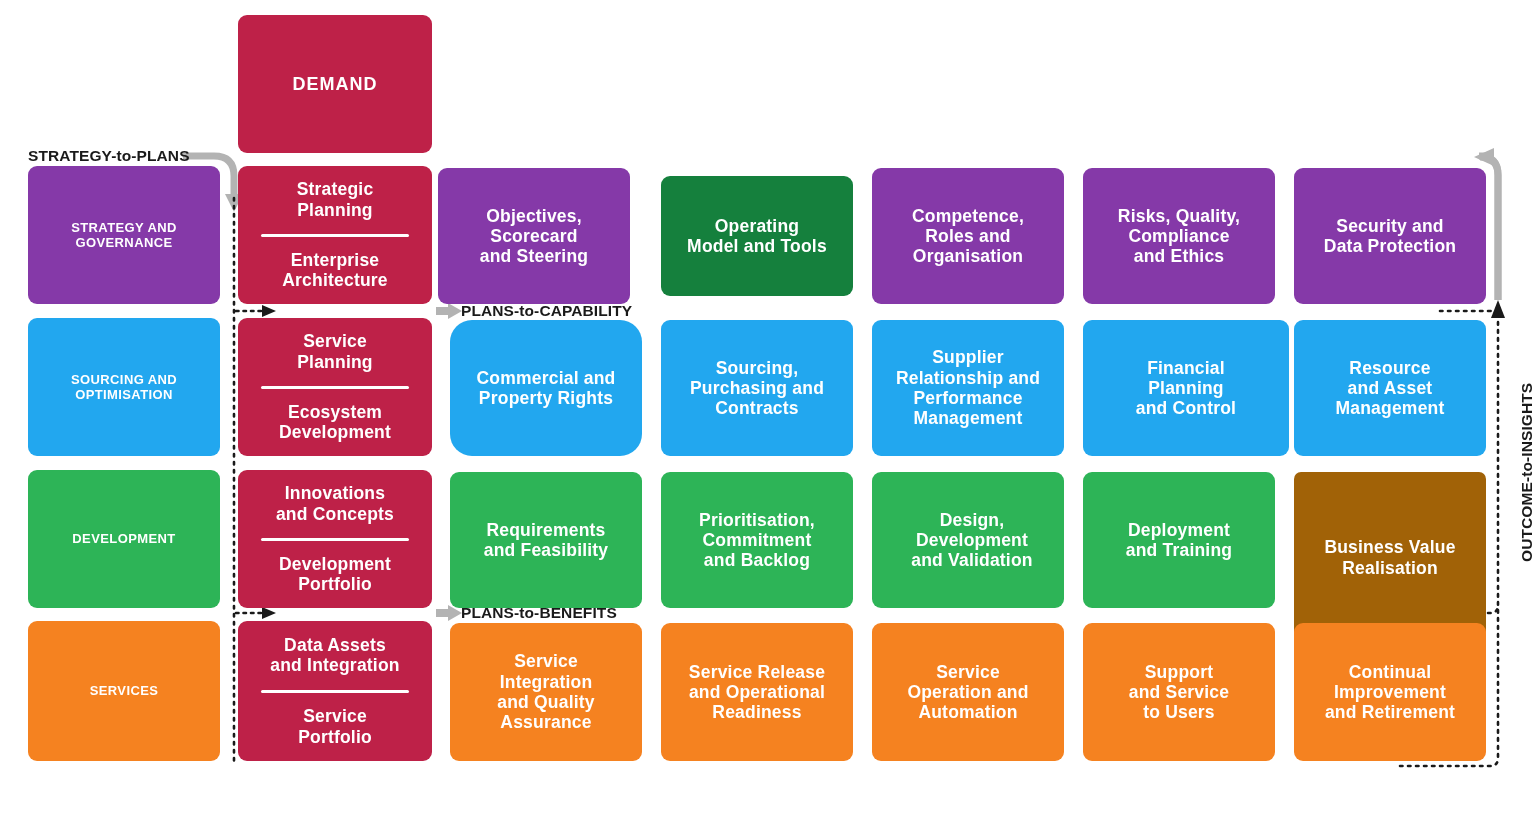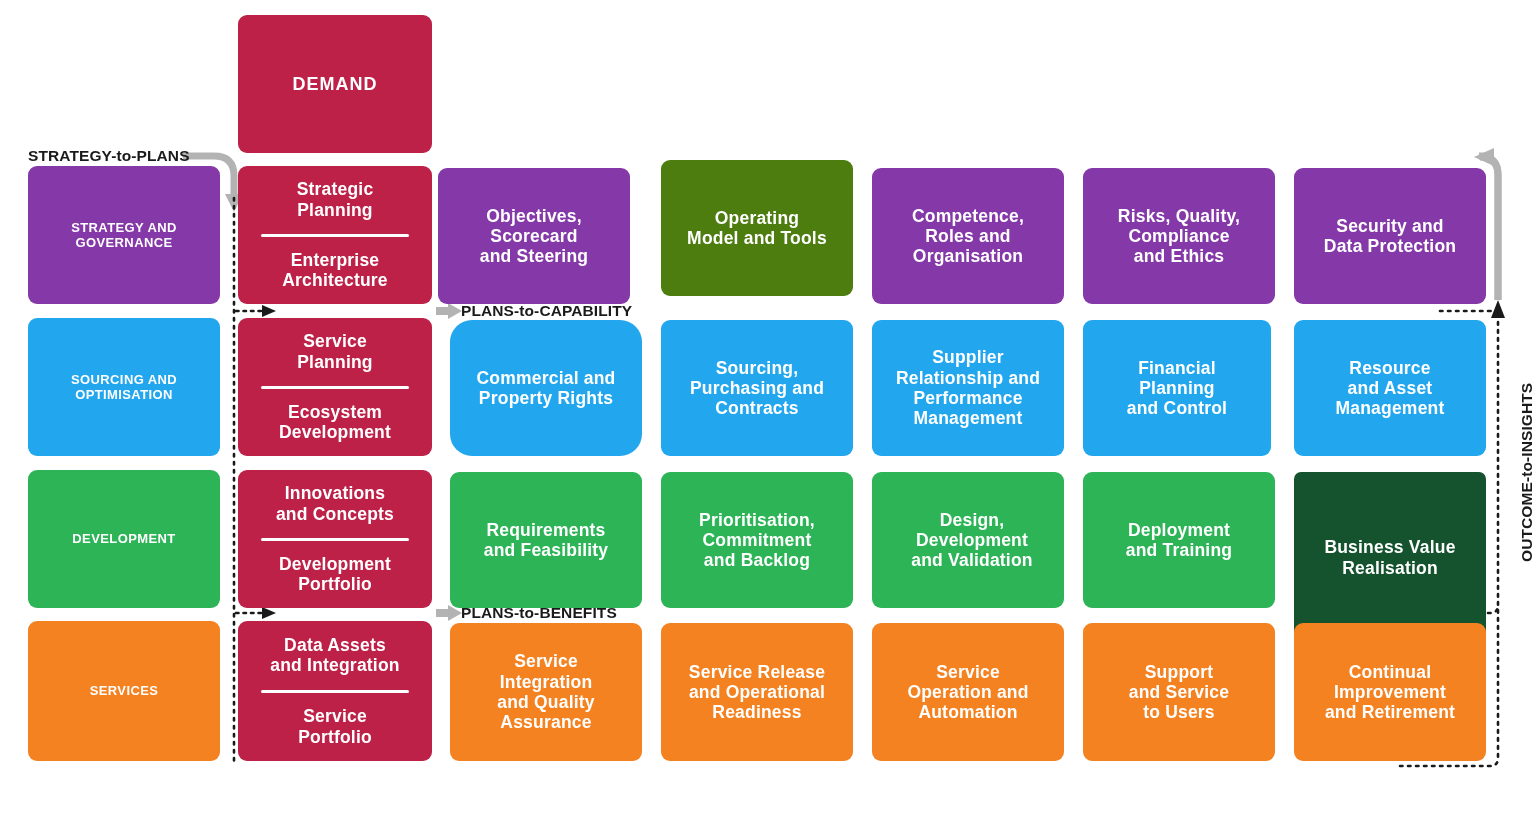--- a/index.html
+++ b/index.html
@@ -166,21 +166,21 @@
 Planning</div>
     <div class="divider"></div>
     <div class="half">Enterprise
 Architecture</div>
   </div>
   <div class="box cell" style="left:438px; top:168px; width:192px; height:136px; background:#8539a8;">
     <span class="lbl">Objectives,
 Scorecard
 and Steering</span>
   </div>
-  <div class="box cell" style="left:661px; top:160px; width:192px; height:136px; background:#4d7c0f;">
+  <div class="box cell" style="left:661px; top:176px; width:192px; height:120px; background:#15803d;">
     <span class="lbl">Operating
 Model and Tools</span>
   </div>
   <div class="box cell" style="left:872px; top:168px; width:192px; height:136px; background:#8539a8;">
     <span class="lbl">Competence,
 Roles and
 Organisation</span>
   </div>
   <div class="box cell" style="left:1083px; top:168px; width:192px; height:136px; background:#8539a8;">
     <span class="lbl">Risks, Quality,
@@ -211,21 +211,21 @@
     <span class="lbl">Sourcing,
 Purchasing and
 Contracts</span>
   </div>
   <div class="box cell" style="left:872px; top:320px; width:192px; height:136px; background:#22a7ef;">
     <span class="lbl">Supplier
 Relationship and
 Performance
 Management</span>
   </div>
-  <div class="box cell" style="left:1083px; top:320px; width:188px; height:136px; background:#22a7ef;">
+  <div class="box cell" style="left:1083px; top:320px; width:206px; height:136px; background:#22a7ef;">
     <span class="lbl">Financial
 Planning
 and Control</span>
   </div>
   <div class="box cell" style="left:1294px; top:320px; width:192px; height:136px; background:#22a7ef;">
     <span class="lbl">Resource
 and Asset
 Management</span>
   </div>
 
@@ -250,21 +250,21 @@
   </div>
   <div class="box cell" style="left:872px; top:472px; width:192px; height:136px; background:#2db457;padding-left:16px;">
     <span class="lbl">Design,
 Development
 and Validation</span>
   </div>
   <div class="box cell" style="left:1083px; top:472px; width:192px; height:136px; background:#2db457;">
     <span class="lbl">Deployment
 and Training</span>
   </div>
-  <div class="box cell" style="left:1294px; top:472px; width:192px; height:171px; background:#14532d;border-radius:7px;">
+  <div class="box cell" style="left:1294px; top:472px; width:192px; height:171px; background:#a16207;border-radius:7px;">
     <span class="lbl">Business Value
 Realisation</span>
   </div>
 
   <div class="box rowcat" style="left:28px; top:621px; width:192px; height:140px; background:#f58220;">
     <span class="lbl">SERVICES</span>
   </div>
   <div class="box split" style="left:238px; top:621px; width:194px; height:140px; background:#be2148;">
     <div class="half">Data Assets
 and Integration</div>

